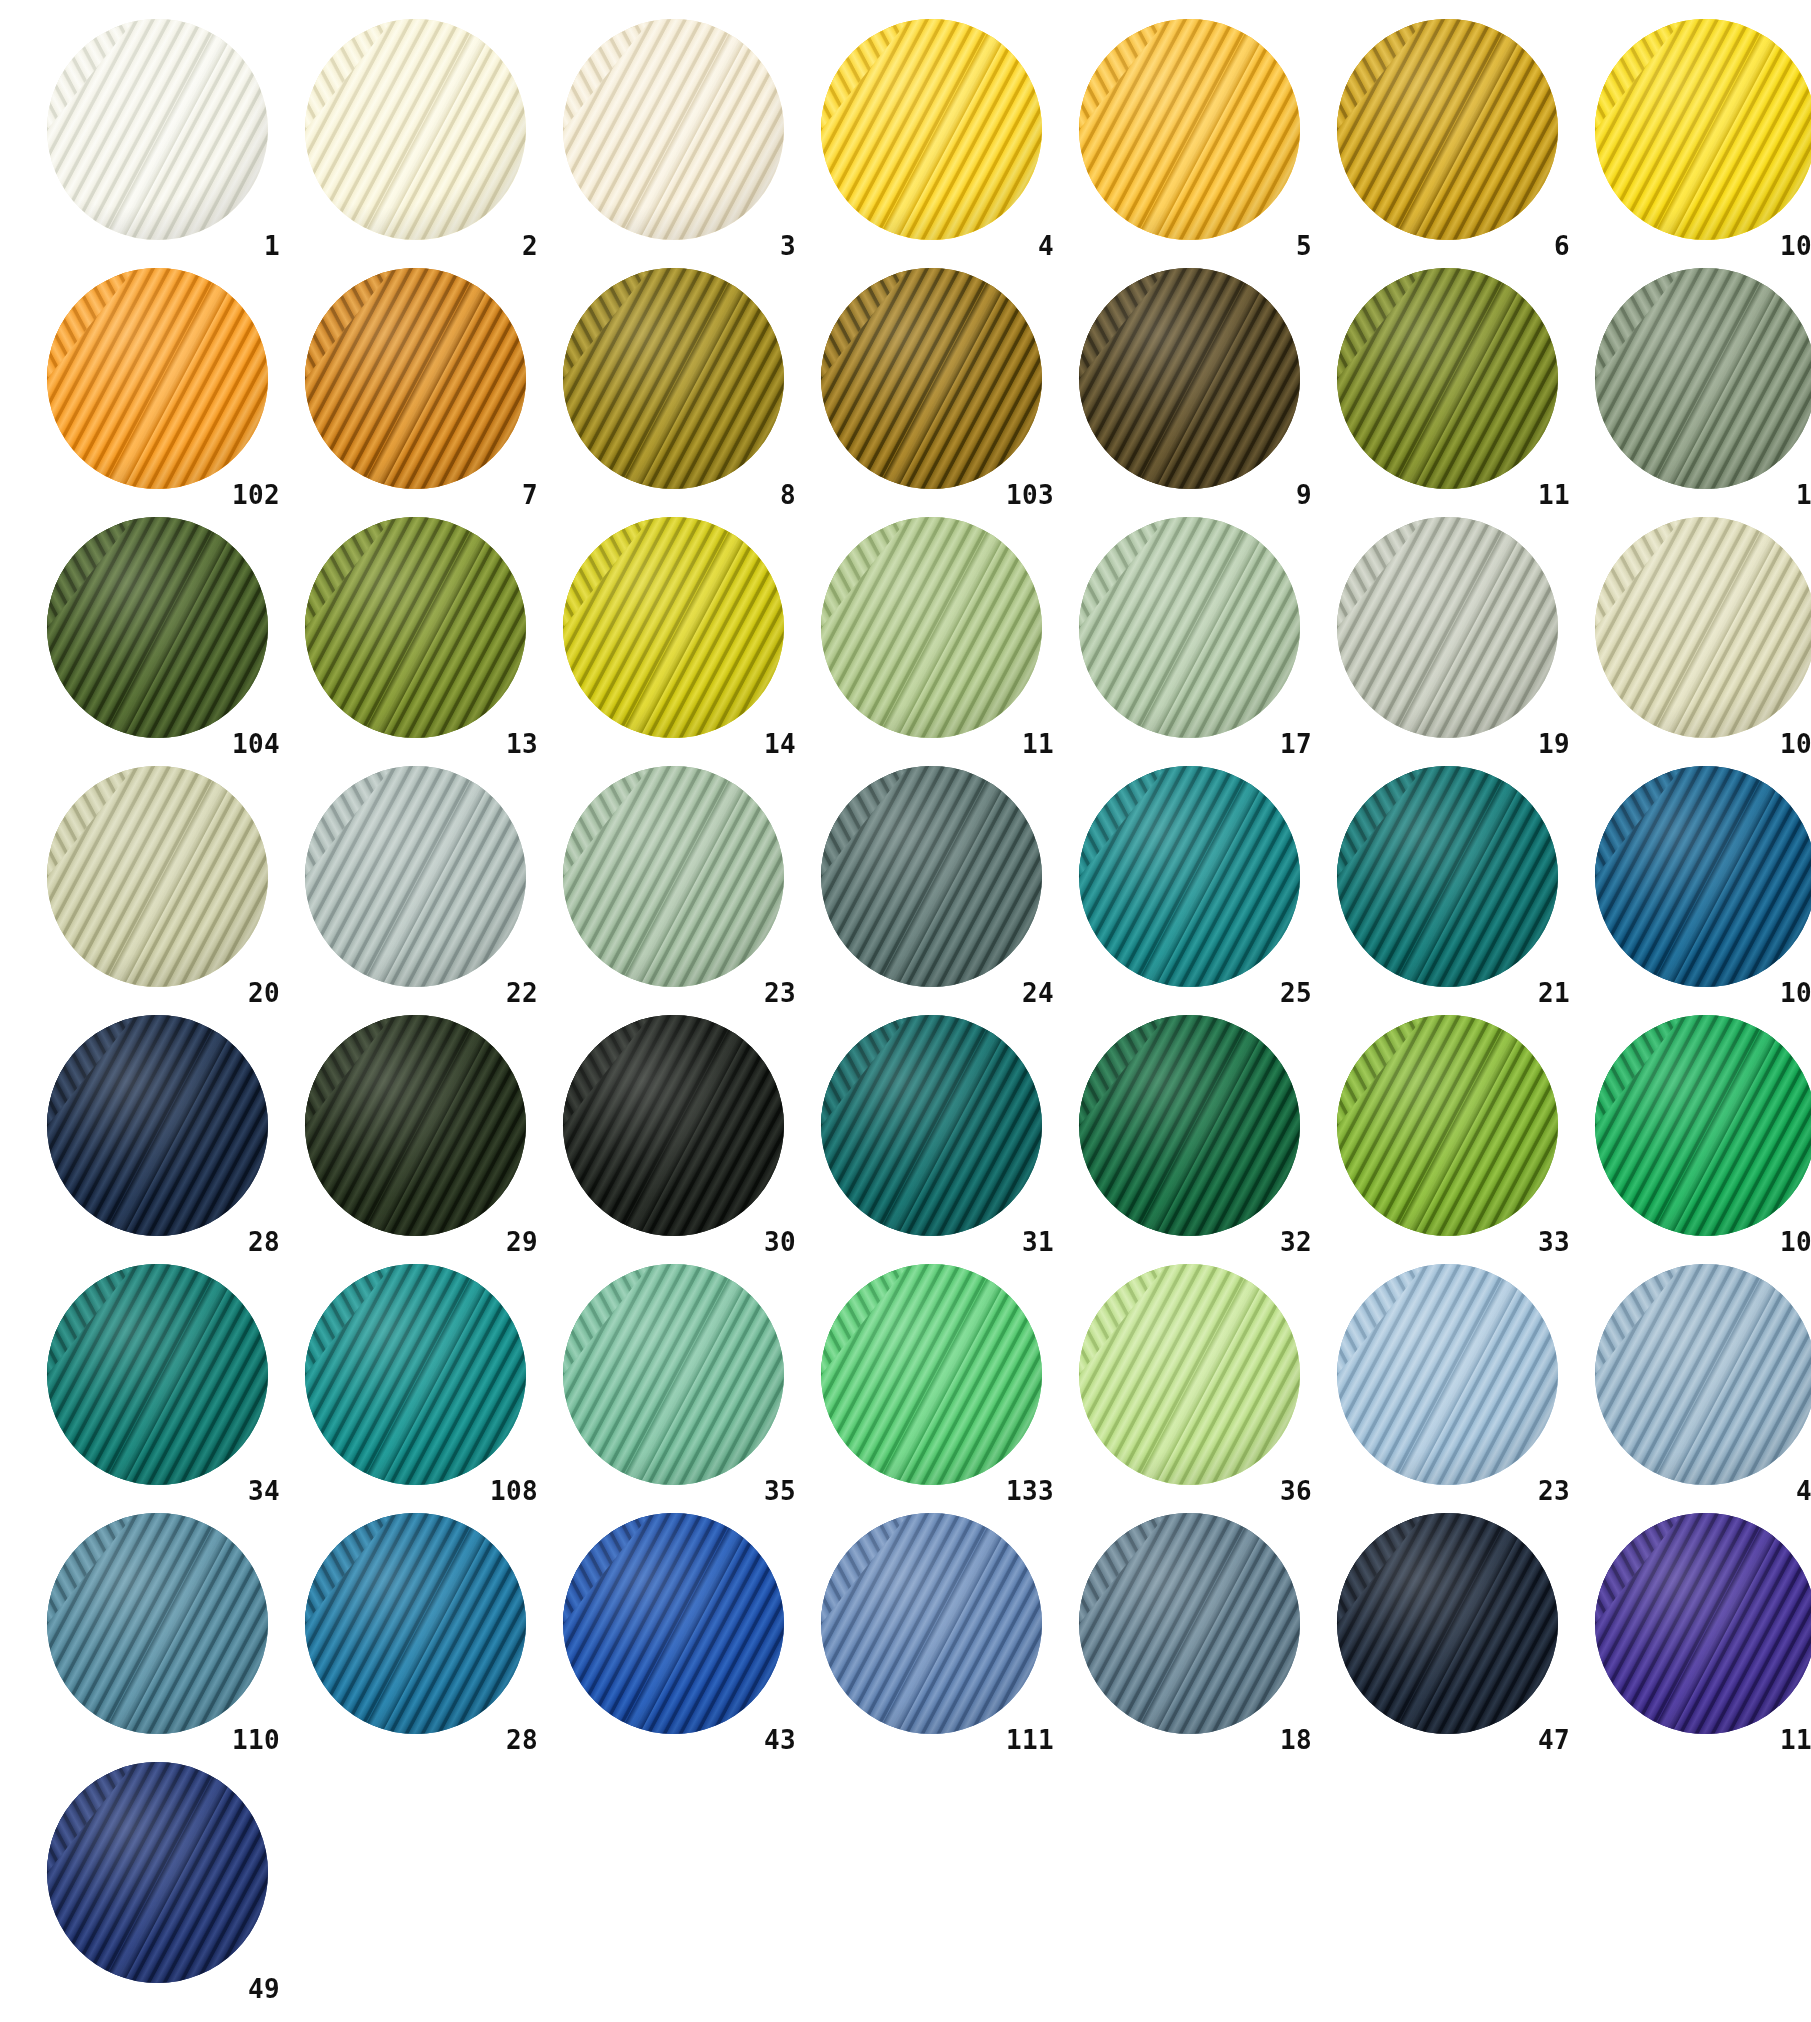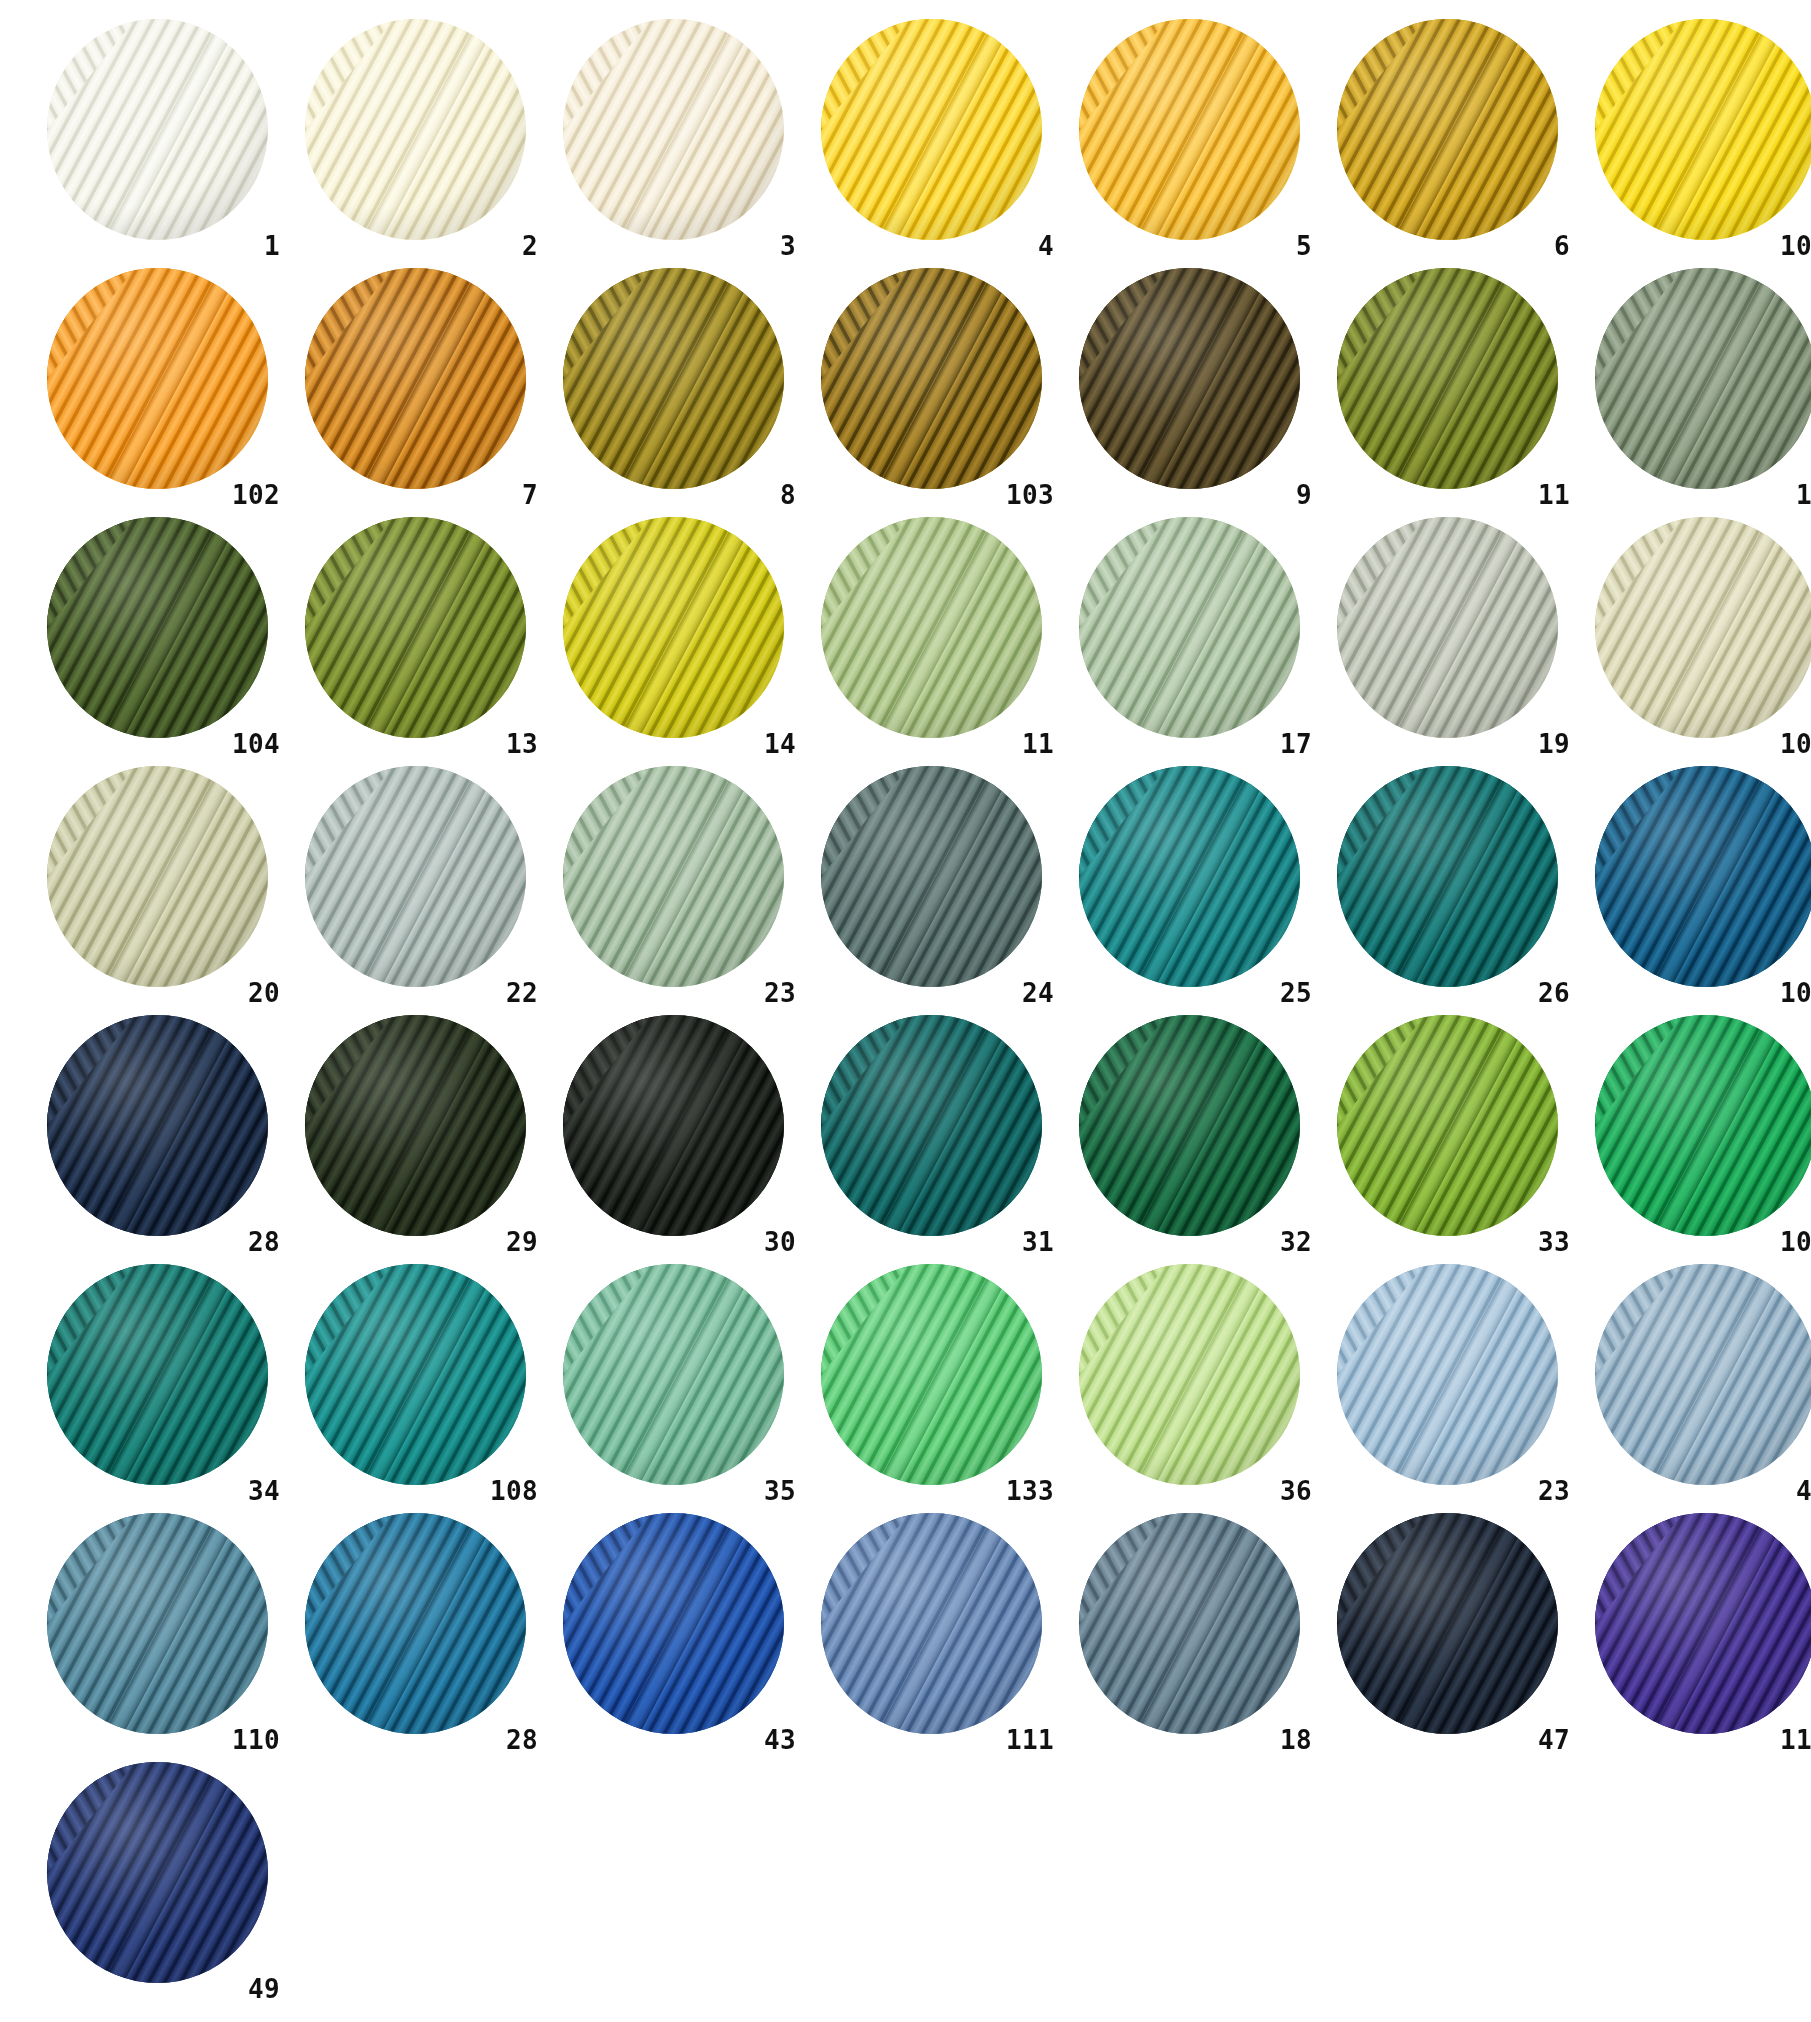--- a/index.html
+++ b/index.html
@@ -378,21 +378,21 @@
         </div>
         <div class="swatch-label">25</div>
       </div>
       <div class="swatch-cell">
         <div class="yarn-ball" style="--c-base: #0d6663; --c-light: #1f8583; --c-dark: #044442;">
           <div class="strands"></div>
           <div class="strands-alt"></div>
           <div class="main-strand"></div>
           <div class="shade"></div>
         </div>
-        <div class="swatch-label">26</div>
+        <div class="swatch-label">21</div>
       </div>
       <div class="swatch-cell">
         <div class="yarn-ball" style="--c-base: #10547c; --c-light: #2575a0; --c-dark: #063655;">
           <div class="strands"></div>
           <div class="strands-alt"></div>
           <div class="main-strand"></div>
           <div class="shade"></div>
         </div>
         <div class="swatch-label">106</div>
       </div>

